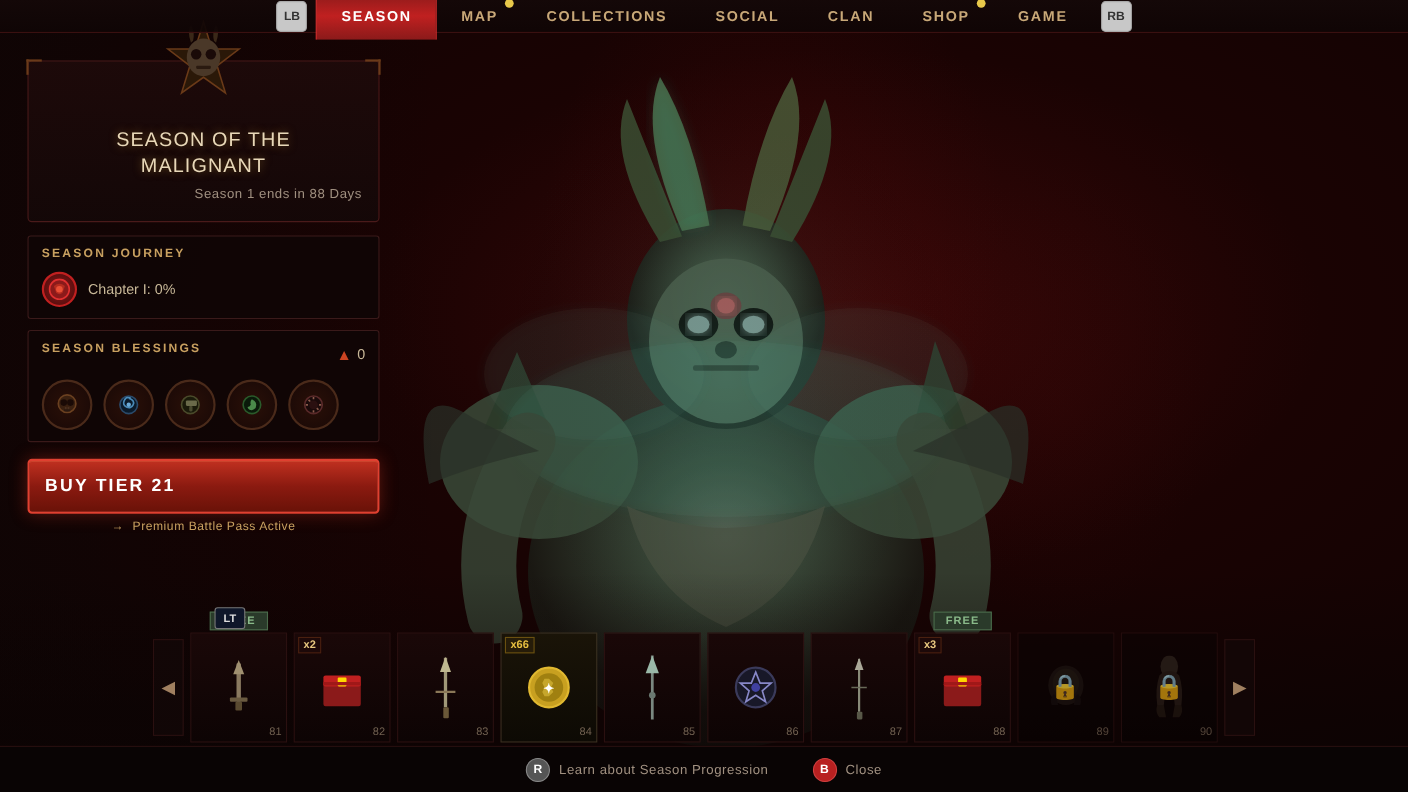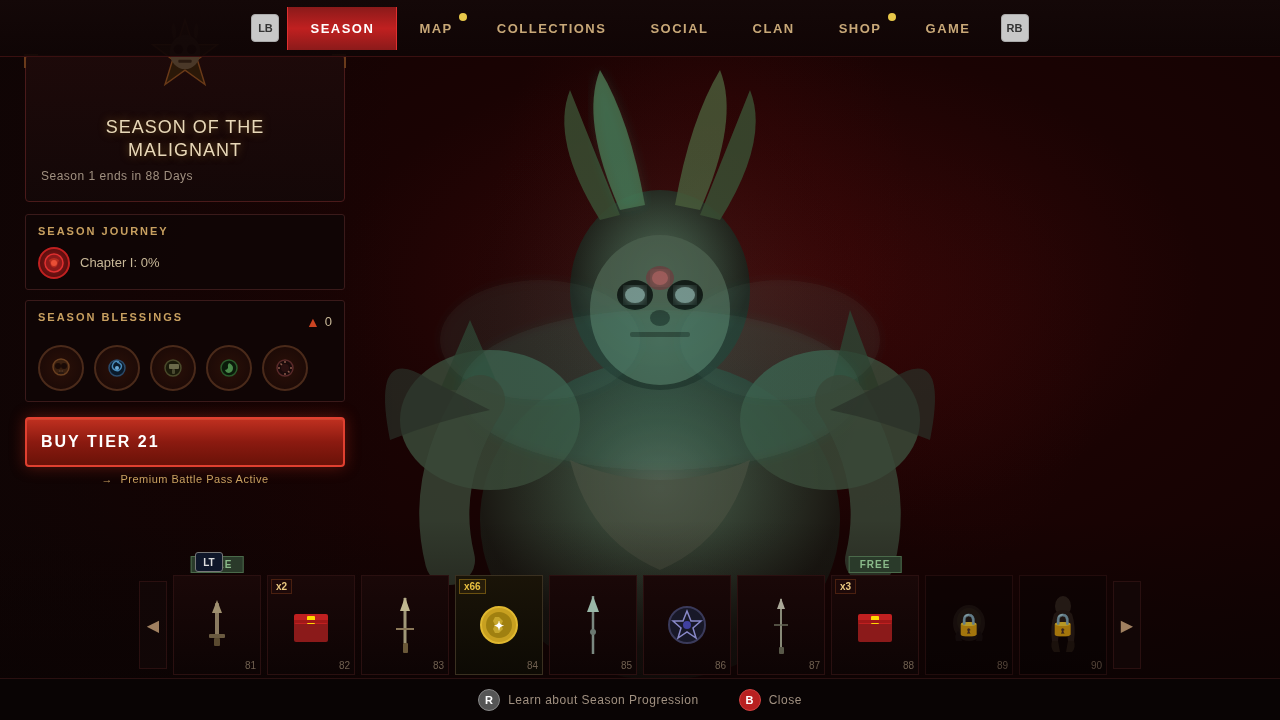--- a/index.html
+++ b/index.html
@@ -33,21 +33,21 @@
       bottom: 0; left: 0; right: 0;
       height: 200px;
       background: linear-gradient(to top, rgba(10,3,3,0.8) 0%, transparent 100%);
       z-index: 2;
     }
 
     
     .nav-bar {
       position: absolute;
       top: 0; left: 0; right: 0;
-      height: 57px;
+      height: 30px;
       background: linear-gradient(to bottom, rgba(20,8,8,0.97) 0%, rgba(15,5,5,0.92) 100%);
       border-bottom: 1px solid #3a1010;
       display: flex;
       align-items: center;
       justify-content: center;
       gap: 0;
       z-index: 100;
     }
 
     .nav-btn {
@@ -123,21 +123,21 @@
       font-size: 18px;
       font-weight: normal;
       letter-spacing: 1px;
       text-transform: uppercase;
       line-height: 1.3;
       margin-top: 45px;
       text-shadow: 0 0 8px rgba(200,150,50,0.5);
     }
 
     .season-subtitle {
-      text-align: left;
+      text-align: right;
       color: #a09080;
       font-size: 12px;
       margin-top: 6px;
       letter-spacing: 0.5px;
     }
 
     .season-journey-box {
       background: rgba(15,6,6,0.9);
       border: 1px solid #3a1a1a;
       border-radius: 3px;

